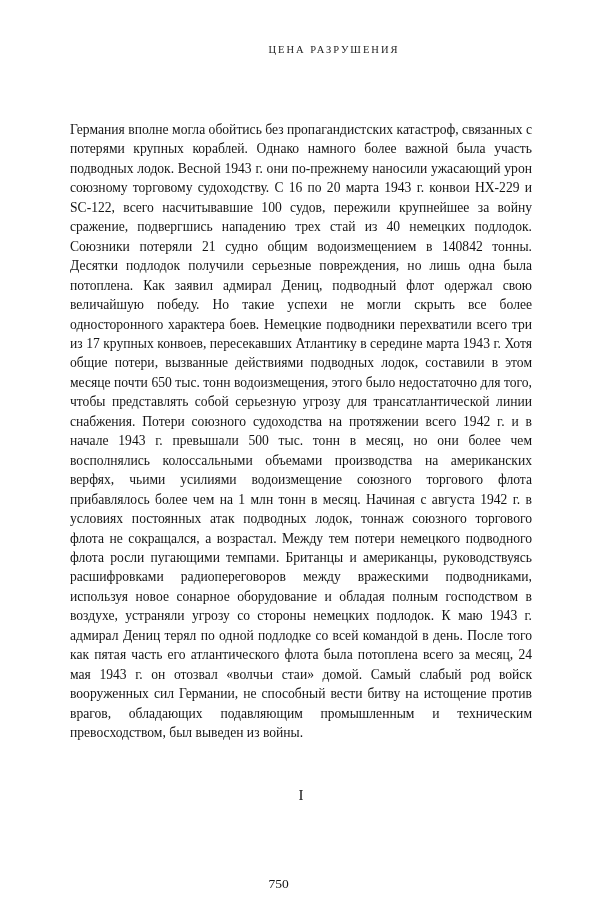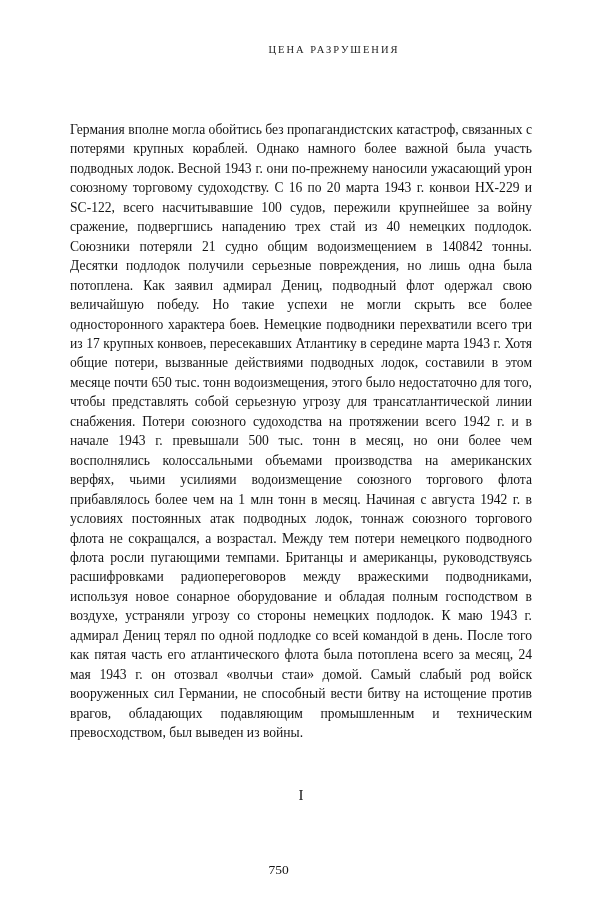--- a/index.html
+++ b/index.html
@@ -57,21 +57,21 @@
     line-height: 20px;
     margin-top: 42px;
     margin-bottom: 26px;
     color: #141414;
   }
   .para-indent {
     text-indent: 0;
   }
   .folio {
     position: absolute;
-    bottom: 42px;
+    bottom: 28px;
     left: 0;
     width: 557px;
     text-align: center;
     font-size: 13.5px;
     color: #141414;
   }
 </style>
 </head>
 <body>
 

